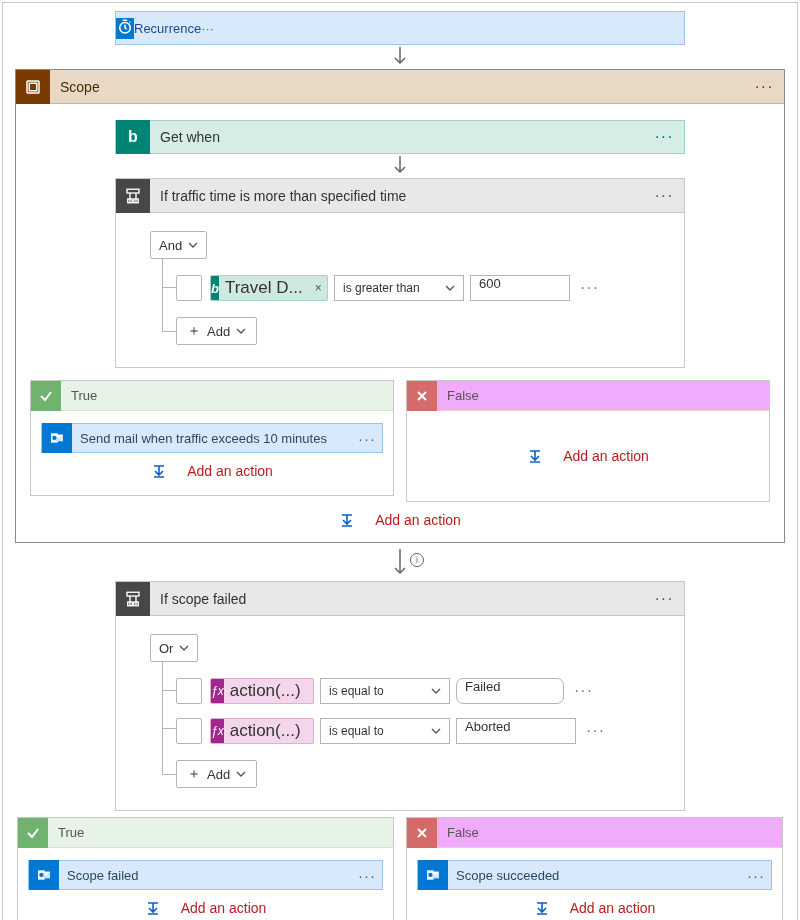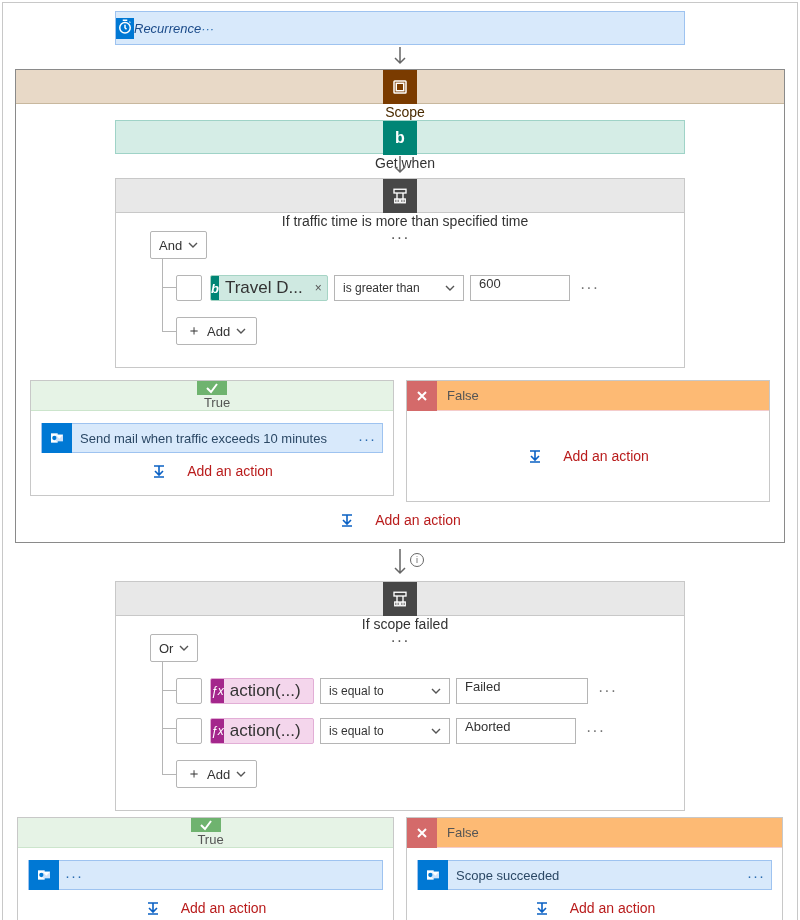--- a/index.html
+++ b/index.html
@@ -15,27 +15,27 @@
   .canvas {
     width: 796px;
     margin: 2px;
     border: 1px solid #c8c8c8;
     background: #fff;
     padding-top: 8px;
   }
   .arrow-gap { display:flex; justify-content:center; align-items:center; height:24px; }
   .arrow-gap.tall { height:36px; }
   .arrow-svg { width:16px; height:20px; }
-  .hdr { display:flex; align-items:center; height:34px;flex-direction:column; }
+  .hdr { display:flex; align-items:center; height:34px; }
   .hdr .icon-sq { width:34px; height:34px; display:flex; align-items:center; justify-content:center; flex:0 0 34px; }
   .hdr .title { flex:1; padding-left:10px; font-size:14px; }
   .hdr .menu { width:40px; text-align:center; color:#555; font-size:16px; letter-spacing:1px; cursor:pointer; }
 
   
-  .recurrence { width:570px; margin:0 auto; border:1px solid #9ec3f0; background:#d8e9fb; display:flex; align-items:center; height:34px;font-style:italic; }
+  .recurrence { width:570px; margin:0 auto; border:1px solid #9ec3f0; background:#d8e9fb; display:flex; align-items:center; height:34px; }
   .recurrence .icon-sq { background:#0078d4; }
   .recurrence .title { color:#1b4b8a; }
   .recurrence .menu { color:#2b6cb0; }
 
   
   .scope-card { width:770px; margin:0 auto 2px auto; border:1px solid #8a8a8a; background:#fff; }
   .scope-hdr { display:flex; align-items:center; height:34px; background:#e8d9c7; border-bottom:1px solid #c8b89e; }
   .scope-hdr .icon-sq { background:#7a3b00; }
   .scope-hdr .title { color:#4a2b00; padding-left:10px; flex:1; font-size:14px; }
   .scope-hdr .menu { color:#7a3b00; }
@@ -74,22 +74,22 @@
   .val-input { width:100px; height:26px; border:1px solid #b5b5b5; background:#fff; padding:0 8px; margin-right:10px; font-size:13px; }
   .row-menu { color:#777; font-size:16px; letter-spacing:1px; cursor:pointer; }
 
   .add-pill { display:inline-flex; align-items:center; border:1px solid #b5b5b5; border-radius:2px; height:28px; padding:0 10px; background:#fff; font-size:13px; cursor:pointer; margin-left:26px; margin-top:6px; }
   .plus { margin-right:6px; font-size:14px; }
 
   
   .branches { display:flex; gap:12px; padding:0 14px; margin-top:12px; align-items:flex-start; }
   .branch { flex:1; border:1px solid #c8c8c8; background:#fff; }
   .br-hdr { display:flex; align-items:center; height:30px; }
-  .br-true .br-hdr { background:#e6f3e6; border-bottom:1px solid #cce5cc;flex-direction:column; }
-  .br-false .br-hdr { background:#fdba74; border-bottom:1px solid #f4cccc; }
+  .br-true .br-hdr { background:#e6f3e6; border-bottom:1px solid #cce5cc; }
+  .br-false .br-hdr { background:#f0abfc; border-bottom:1px solid #f4cccc; }
   .br-hdr .bsq { width:30px; height:30px; display:flex; align-items:center; justify-content:center; color:#fff; }
   .br-true .bsq { background:#6fb36f; }
   .br-false .bsq { background:#d46a6a; }
   .br-hdr .btxt { padding-left:10px; color:#555; font-size:13px; }
   .br-body { padding:12px 10px 12px 10px; }
 
   .action-chip { display:flex; align-items:center; height:30px; border:1px solid #9ec3f0; background:#d8e9fb; }
   .action-chip .icon-sq { width:30px; height:30px; background:#0078d4; display:flex; align-items:center; justify-content:center; flex:0 0 30px;}
   .action-chip .atitle { flex:1; padding-left:8px; font-size:13px; color:#2b4865; white-space:nowrap; overflow:hidden; text-overflow:ellipsis; }
   .action-chip .menu { color:#2b6cb0; width:30px; text-align:center; font-size:15px; letter-spacing:1px; cursor:pointer;}
@@ -320,21 +320,21 @@
             <div class="p-icon">ƒx</div>
             <div class="p-text">action(...)</div>
             <div class="p-x">×</div>
           </div>
           <div class="op-select">
             <span>is equal to</span>
             <svg width="10" height="10" viewBox="0 0 10 10">
                 <path d="M1 3 L5 7 L9 3" stroke="#555" fill="none" stroke-width="1.4"></path>
               </svg>
           </div>
-          <div class="val-input" style="width:132px;"><span>Failed</span></div>
+          <div class="val-input" style="width:108px;border-radius:7px;"><span>Failed</span></div>
           <div class="row-menu">···</div>
         </div>
 
         <div class="cond-row">
           <div class="cond-check"></div>
           <div class="pill pill-pink">
             <div class="p-icon">ƒx</div>
             <div class="p-text">action(...)</div>
             <div class="p-x">×</div>
           </div>
@@ -372,20 +372,21 @@
       <div class="br-body">
         <div class="action-chip">
           <div class="icon-sq">
             <svg viewBox="0 0 24 24" width="16" height="16">
                 <rect x="3" y="5" width="10" height="14" fill="#fff"></rect>
                 <rect x="10" y="7" width="11" height="10" fill="#cfe3fb"></rect>
                 <path d="M10 7 L21 7 L15.5 13 Z" fill="#fff"></path>
                 <circle cx="8" cy="12" r="3.2" fill="#0078d4"></circle>
               </svg>
           </div>
+          <div class="atitle">Scope failed</div>
           <div class="menu">···</div>
         </div>
         <div class="add-action-link">
           <svg class="dl-icon" viewBox="0 0 16 16">
               <path d="M3 3 H13 M8 3 V11 M4 8 L8 12 L12 8 M3 14 H13" stroke="#0b61c4" stroke-width="1.6" fill="none"></path>
             </svg>
           <span>Add an action</span>
         </div>
       </div>
     </div>

